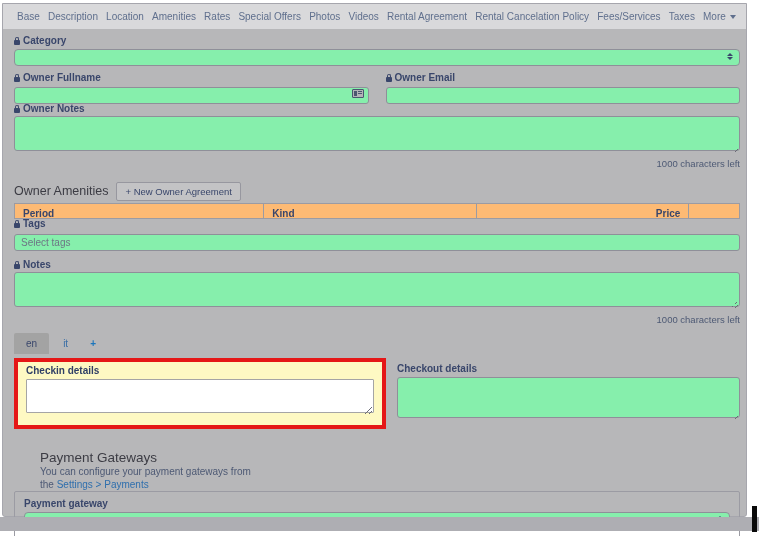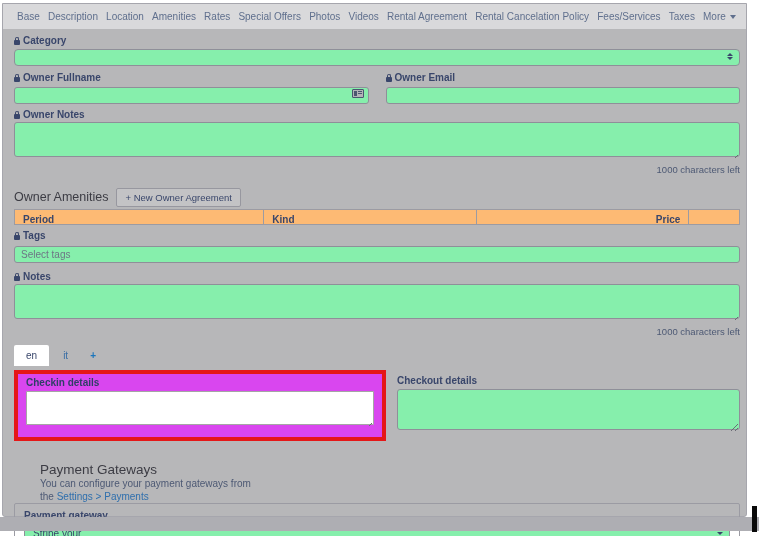--- a/index.html
+++ b/index.html
@@ -35,21 +35,21 @@
   .stepper i.dn { border-top:3.5px solid #39466b; }
 
   .inp { height:17px; padding:0 6px; outline:none; }
   .inp::placeholder { color:#6d7585; opacity:1; }
   .ta { height:35px; resize:none; outline:none; position:relative; }
   .ta-wrap { position:relative; }
   .grip { position:absolute; right:2px; bottom:3px; width:7px; height:7px; pointer-events:none;
           background:
             linear-gradient(135deg, transparent 0 50%, #6b6b75 50% 57%, transparent 57% 72%, #6b6b75 72% 79%, transparent 79%); }
 
-  .mt3{margin-top:3px}.mt2{margin-top:2px}.mt6{margin-top:6px}.mt7{margin-top:7px}
+  .mt3{margin-top:3px}.mt2{margin-top:2px}.mt6{}.mt7{margin-top:7px}
   .mt9{margin-top:9px}.mt14{margin-top:14px}
 
   .counter { font-size:9.5px; color:#4d5974; text-align:right; margin-top:3px; height:10px; }
 
   .two-col { display:flex; gap:17px; }
   .two-col > div { flex:1; }
   .inp-wrap { position:relative; }
   .contact-icon { position:absolute; right:5px; top:4px; width:12px; height:9px;
                   border:1px solid #4a556f; background:#b3b3b7; border-radius:1px; }
   .contact-icon::before { content:""; position:absolute; left:1px; top:1px; width:3px; height:5px; background:#4a556f; }
@@ -61,26 +61,26 @@
   .btn { background:#c3c3c5; border:1px solid #97979f; border-radius:2px; color:#39466b;
          font-family:"Liberation Sans",sans-serif; font-size:9.5px; padding:3px 8px; cursor:pointer; }
 
   .thead { display:flex; background:#fdba74; border:1px solid #9b9ba3; height:16px; align-items:stretch; }
   .th { font-size:10px; font-weight:bold; color:#39466b; padding:4px 8px; }
   .th + .th { border-left:1px solid #9b9ba3; }
   .th.c1{width:34.3%}.th.c2{width:29.4%}.th.c3{width:29.3%; text-align:right}.th.c4{flex:1}
 
   .lang-tabs { display:flex; align-items:flex-end; gap:2px; height:20px; margin-top:10px; }
   .ltab { font-size:10px; padding:5px 12px; cursor:pointer; }
-  .ltab.active { background:#ffffff; color:#39466b; border-radius:2px 2px 0 0; }
+  .ltab.active { background:#a3a3a3; color:#39466b; border-radius:2px 2px 0 0; }
   .ltab.link { color:#3a6ea5; }
   .ltab.add { color:#1b75bc; font-weight:bold; padding:5px 8px; }
 
   .cio-row { display:flex; gap:11px; margin-top:4px; align-items:flex-start; }
-  .red-box { width:372px; border:4px solid #e51717; background:#d946ef; padding:4px 8px 8px 8px; }
+  .red-box { width:372px; border:4px solid #e51717; background:#fef9c3; padding:4px 8px 8px 8px; }
   .red-box .f-label { color:#2f3f66; }
   .ta-white { width:100%; height:34px; background:#fff; border:1px solid #a5a5a5; border-radius:1px;
               resize:none; outline:none; }
   .checkout-col { flex:1; padding-top:6px; }
   .checkout-col .ta { height:41px; }
 
   .payment-row { display:flex; margin-top:15px;flex-direction:column; }
   .payment-left { width:249px; padding-left:26px; padding-top:6px; }
   .payment-title { font-size:13.5px; color:#3c3c44; font-weight:normal; }
   .payment-desc { font-size:10px; color:#4d5974; line-height:13px; width:212px; }

